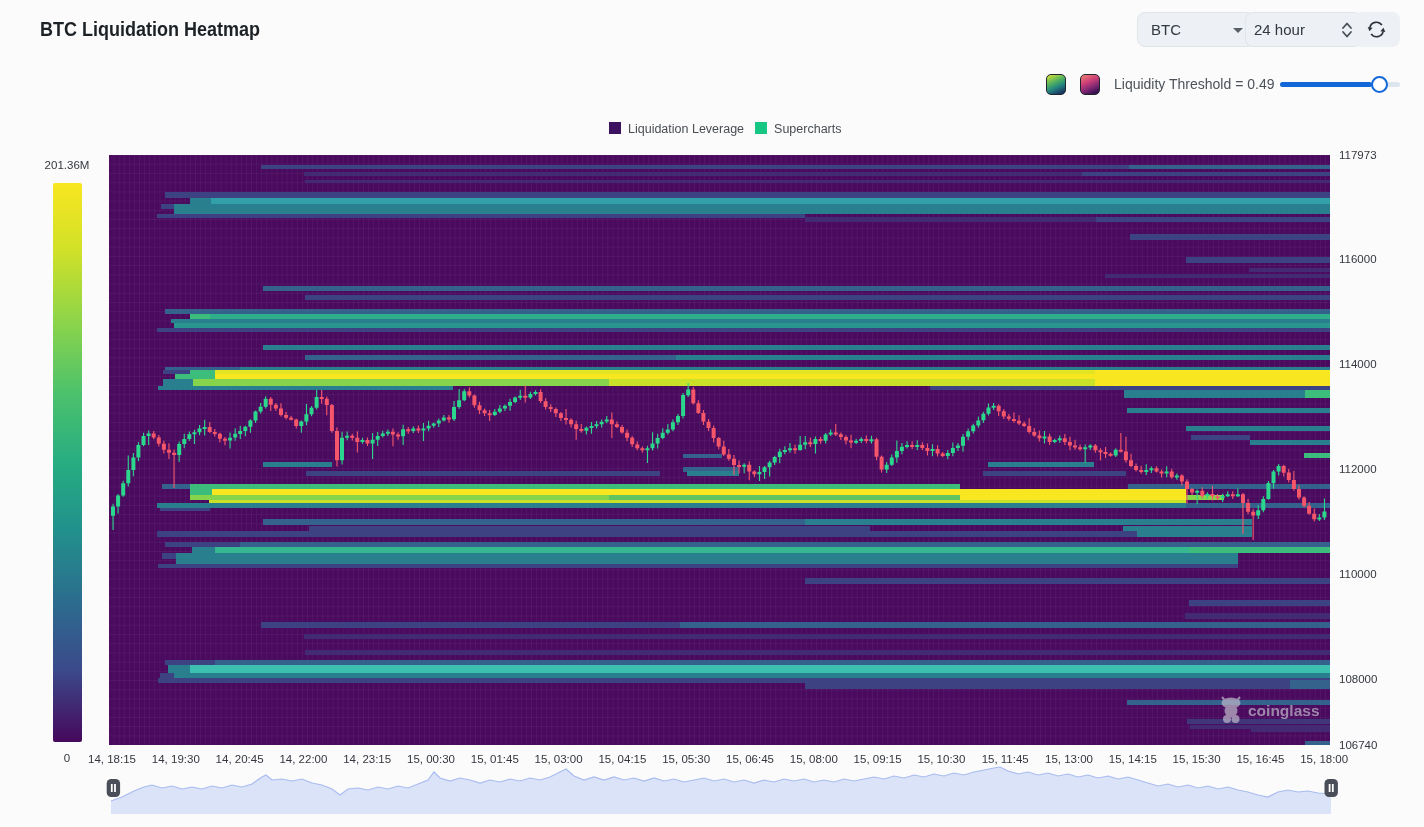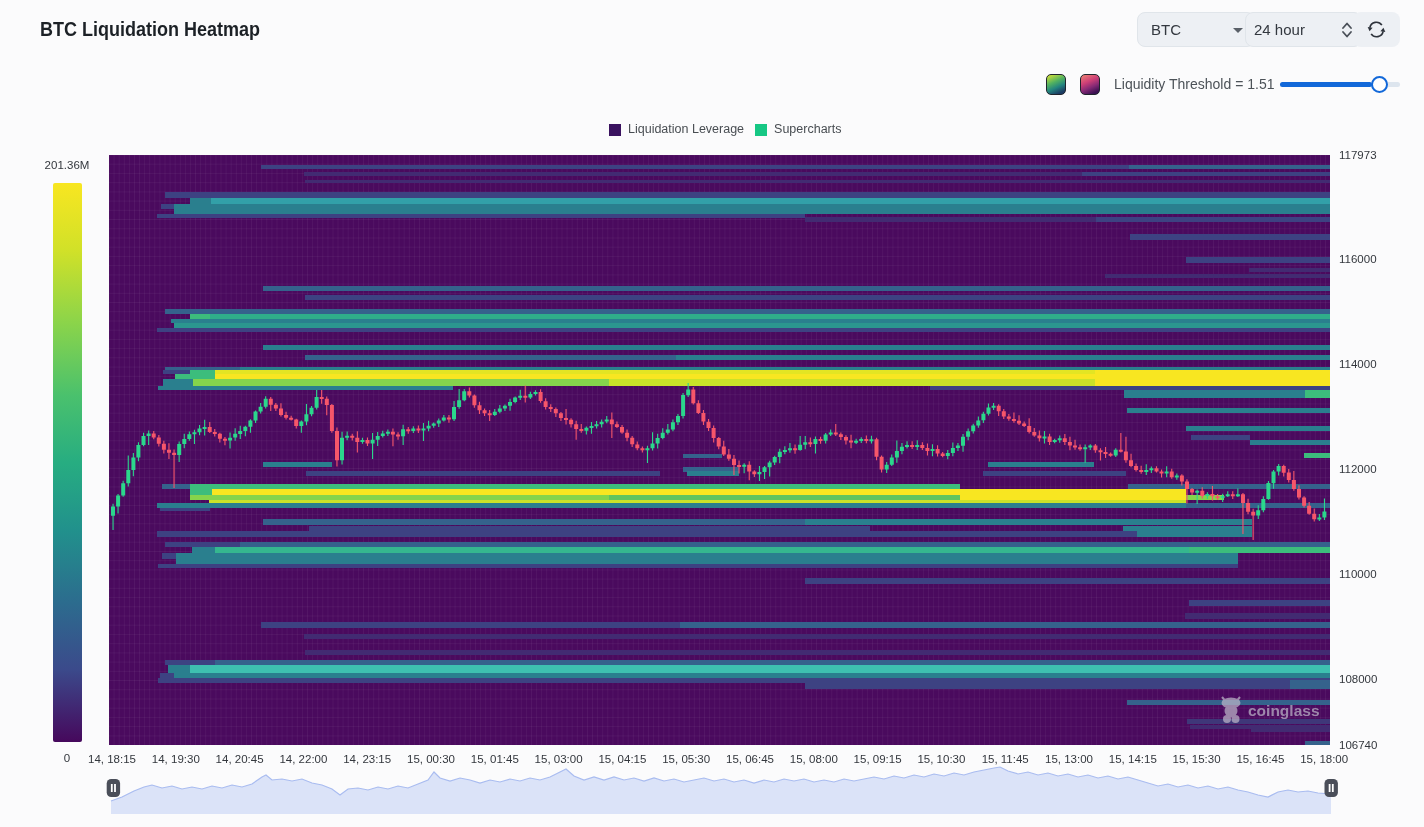--- a/index.html
+++ b/index.html
@@ -2,21 +2,21 @@
 <html><head><meta charset="utf-8"><style>
 *{margin:0;padding:0;box-sizing:border-box}
 body{width:1424px;height:827px;background:#fbfbfc;font-family:"Liberation Sans",sans-serif;position:relative;overflow:hidden}
 .title{position:absolute;left:40px;top:18px;font-size:20px;font-weight:bold;color:#1c2126;transform:scaleX(0.90);transform-origin:left center}
 .sel{position:absolute;height:35px;background:#edf0f4;border:1px solid #e0e5ea;border-radius:8px;display:flex;align-items:center;color:#33383f;font-size:15px}
 .btc{left:1137px;top:12px;width:118px;padding-left:13px}
 .hour{left:1245px;top:12px;width:117px;padding-left:8px}
 .refresh{left:1353px;top:12px;width:47px;background:#edf0f4;border:none;justify-content:center}
 .caret{position:absolute;right:11px;top:15px;width:0;height:0;border-left:5px solid transparent;border-right:5px solid transparent;border-top:5.5px solid #5a6068}
 .legend{position:absolute;top:122px;left:609px;display:flex;gap:11px;font-size:12.5px;color:#484d52}
-.legend div{display:flex;align-items:flex-end;gap:7px}
+.legend div{display:flex;align-items:flex-start;gap:7px}
 .sq{width:12px;height:12px;display:inline-block}
 .thr{position:absolute;top:84px;left:1114px;font-size:14px;color:#4c5258;transform:translateY(-50%)}
 .gsq{position:absolute;top:74px;width:20px;height:21px;border:1.6px solid #20242c;border-radius:5px}
 .track{position:absolute;left:1280px;top:82px;width:120px;height:5px;border-radius:3px;background:#dde5ee}
 .fill{position:absolute;left:0;top:0;width:92px;height:5px;border-radius:3px;background:#1268d9}
 .thumb{position:absolute;left:1371px;top:75.5px;width:17px;height:17px;border-radius:50%;background:#fff;border:2.6px solid #1268d9}
 </style></head><body>
 <div class="title">BTC Liquidation Heatmap</div>
 <div class="sel btc">BTC<span class="caret"></span></div>
 <div class="sel hour">24 hour
@@ -27,21 +27,21 @@
 <div class="sel refresh">
  <svg width="19" height="19" viewBox="0 0 20 20">
   <path d="M3.0 8.0 A7 7 0 0 1 15.6 5.4" fill="none" stroke="#2e333b" stroke-width="1.8"></path>
   <path d="M17.0 12.0 A7 7 0 0 1 4.4 14.6" fill="none" stroke="#2e333b" stroke-width="1.8"></path>
   <polygon points="0.7,7.4 5.9,8.2 2.7,11.8" fill="#2e333b"></polygon>
   <polygon points="19.3,12.6 14.1,11.8 17.3,8.2" fill="#2e333b"></polygon>
  </svg>
   </div>
 <div class="gsq" style="left:1046px;background:linear-gradient(155deg,#dde433,#52b260 38%,#23857f 62%,#1b3a62 88%)"></div>
 <div class="gsq" style="left:1080px;background:linear-gradient(155deg,#ee8573,#cf4077 36%,#862a75 62%,#3a1052 88%)"></div>
-<div class="thr">Liquidity Threshold = 1.51</div>
+<div class="thr">Liquidity Threshold = 0.49</div>
 <div class="track">
     <div class="fill"></div>
   </div>
 <div class="thumb"></div>
 <div class="legend">
  <div><span class="sq" style="background:#3a125f"></span>Liquidation Leverage</div>
  <div><span class="sq" style="background:#16c784"></span>Supercharts</div>
 </div>
 <svg width="1424" height="827" style="position:absolute;left:0;top:0" font-family="Liberation Sans,sans-serif">
 <defs>

